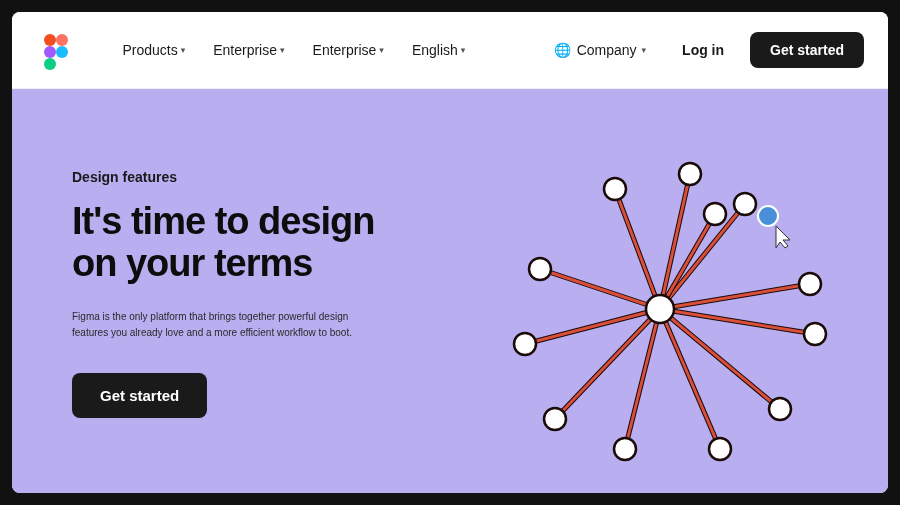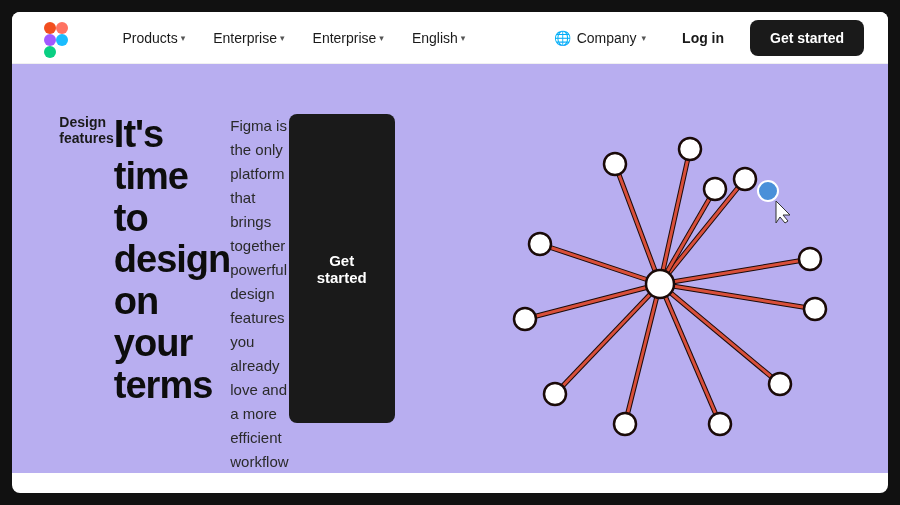--- a/index.html
+++ b/index.html
@@ -17,21 +17,21 @@
       width: 876px;
       height: 481px;
       background: white;
       border-radius: 8px;
       overflow: hidden;
     }
 
     
     .navbar {
       width: 100%;
-      height: 52px;
+      height: 77px;
       background: white;
       display: flex;
       align-items: center;
       padding: 0 24px;
       border-bottom: 1px solid #f0f0f0;
     }
 
     .navbar-logo {
       width: 40px;
       height: 40px;
@@ -110,21 +110,21 @@
       display: flex;
       align-items: stretch;
       position: relative;
       overflow: hidden;
     }
 
     .hero-content {
       width: 420px;
       padding: 50px 50px 50px 60px;
       display: flex;
-      flex-direction: row;
+      flex-direction: column;
       justify-content: center;
       z-index: 2;
     }
 
     .hero-label {
       font-size: 14px;
       font-weight: 700;
       color: #1a1a1a;
       margin-bottom: 16px;
     }
@@ -132,21 +132,21 @@
     .hero-title {
       font-size: 38px;
       font-weight: 800;
       color: #0d0d0d;
       line-height: 1.1;
       margin-bottom: 24px;
       letter-spacing: -1px;
     }
 
     .hero-desc {
-      font-size: 15px;
+      font-size: 10px;
       color: #2a2a2a;
       line-height: 1.6;
       margin-bottom: 32px;
       max-width: 280px;
     }
 
     .hero-cta {
       display: inline-block;
       padding: 14px 28px;
       background: #1a1a1a;

